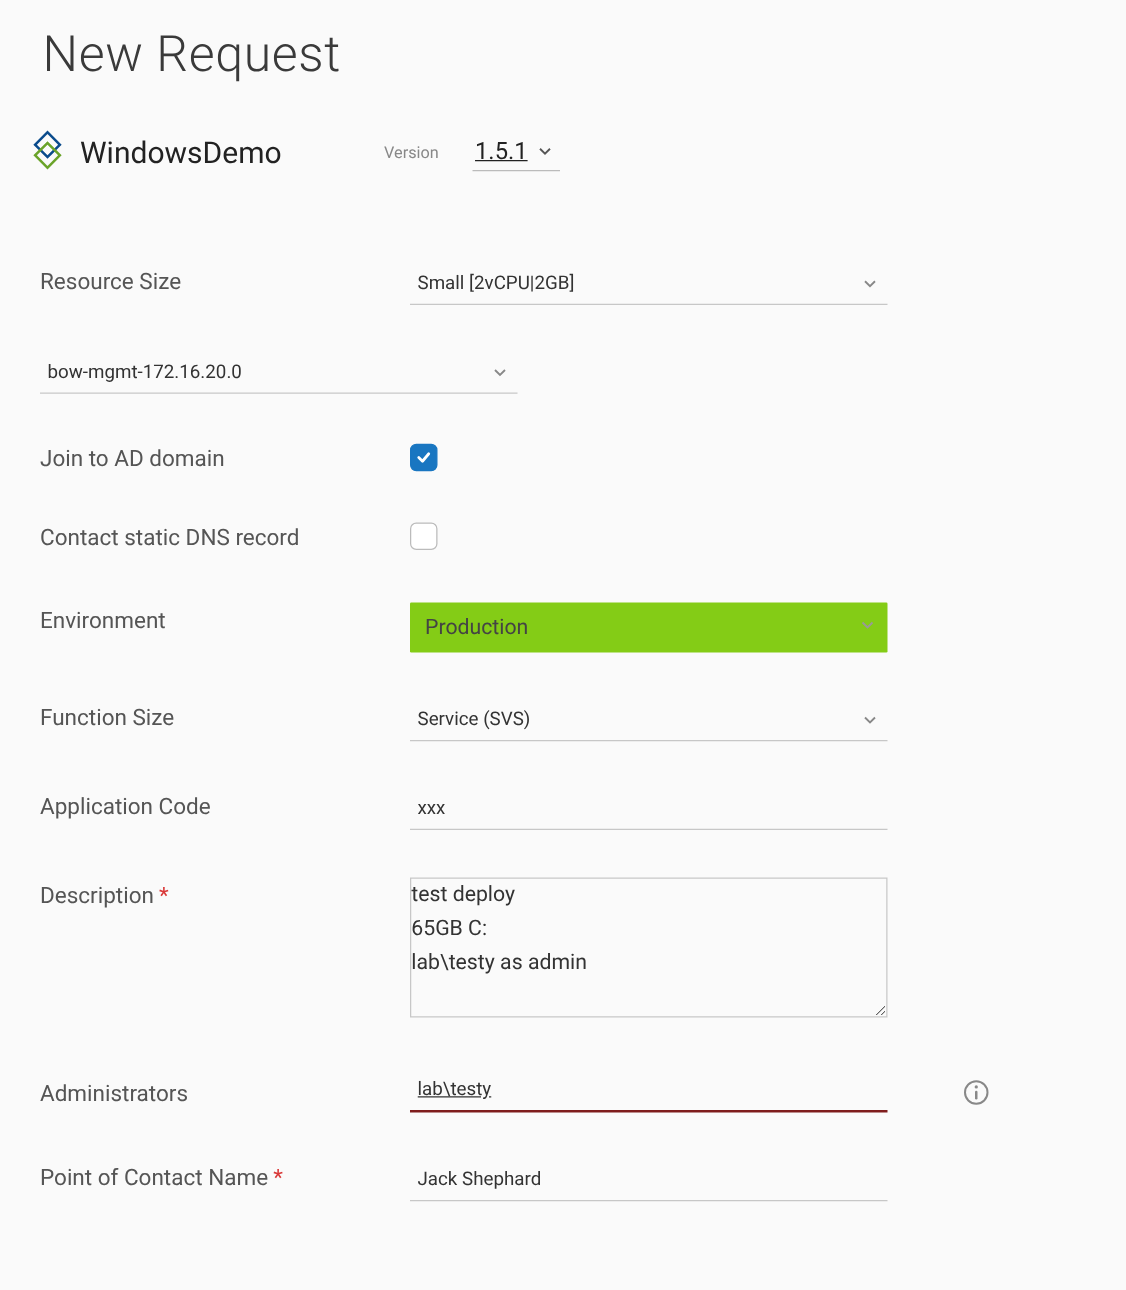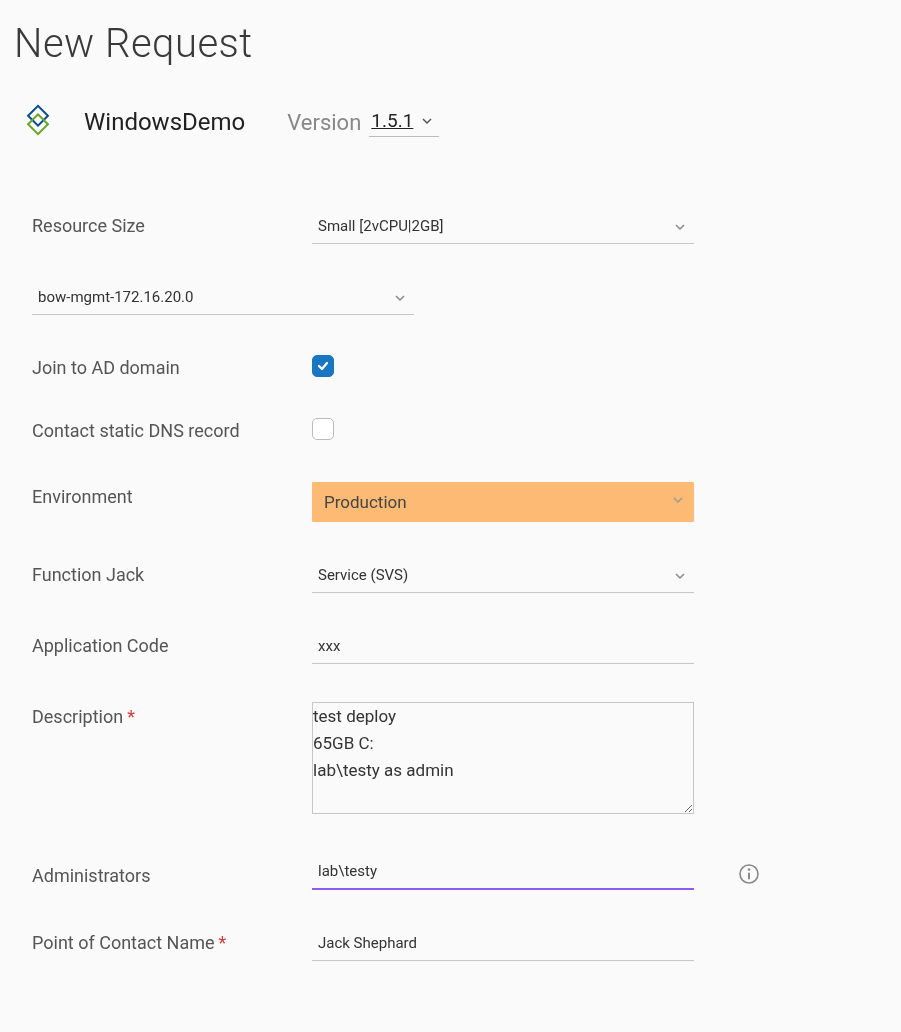--- a/index.html
+++ b/index.html
@@ -10,62 +10,63 @@
       width: 901px;
       height: 1032px;
       padding: 20px 14px;
     }
     .page-title {
       font-size: 40px;
       font-weight: 300;
       color: #3a3a3a;
       margin-bottom: 32px;
       letter-spacing: 0.5px;
+      margin-left: 20px;
     }
     .header-row {
       display: flex;
       align-items: center;
       margin-bottom: 40px;
     }
     .logo-block {
       display: flex;
       align-items: center;
-      margin-right: 42px;
-      gap: 20px;
+      margin-right: 82px;
     }
     .logo-svg { width: 48px; height: 42px; margin-right: 2px;}
     .product-name {
       font-size: 24px;
       color: #222;
       font-weight: 400;
     }
     .version-label {
       color: #888;
-      font-size: 22px;
-      margin-right: 8px;
+      font-size: 13px;
+      margin-right: 27px;
     }
     .version-select {
       display: inline-flex;
       align-items: center;
       font-size: 19px;
       color: #222;
       border-bottom: 1px solid #bbb;
       padding: 2px 6px 4px 2px;
       cursor: pointer;
       text-decoration: underline;
     }
     .version-select .chev { margin-left: 8px; }
     .form {
       padding-left: 18px;
       padding-top: 26px;
     }
     .form-row {
       display: flex;
       align-items: flex-start;
       margin-bottom: 38px;
+      gap: 16px;
     }
     .form-label {
       width: 280px;
       font-size: 18px;
       color: #555;
       padding-top: 4px;
       flex-shrink: 0;
     }
     .req { color: #d93838; margin-left: 4px;}
     .field-wrap {
@@ -75,37 +76,37 @@
     .text-input, .select-input, .textarea-input {
       width: 100%;
       font-size: 15px;
       color: #333;
       padding: 6px 8px 8px 6px;
       border: none;
       border-bottom: 1px solid #c7c7c7;
       background: transparent;
       font-family: inherit;
     }
-    .text-input.active { border-bottom: 2px solid #8b5cf6; }
+    .text-input.active { border-bottom: 2px solid #7f1d1d; text-decoration: underline; }
     .select-input {
       appearance: none;
       -webkit-appearance: none;
       cursor: pointer;
       padding-right: 28px;
     }
     .select-wrap { position: relative; }
     .select-wrap .chev-down {
       position: absolute;
       right: 8px;
       top: 10px;
       pointer-events: none;
       color: #888;
     }
     .select-disabled {
-      background: #fdba74;
+      background: #84cc16;
       padding: 10px 12px;
       font-size: 17px;
       color: #444;
       position: relative;
       border-radius: 1px;
     }
     .select-disabled .chev-down {
       position: absolute;
       right: 10px;
       top: 12px;
@@ -231,21 +232,21 @@
         <span class="chev-down">
           <svg width="12" height="12" viewBox="0 0 12 12">
               <path d="M2 4 L6 8 L10 4" fill="none" stroke="#999" stroke-width="1.5"></path>
             </svg>
         </span>
       </div>
     </div>
   </div>
 
   <div class="form-row">
-    <div class="form-label">Function Jack</div>
+    <div class="form-label">Function Size</div>
     <div class="field-wrap select-wrap">
       <select class="select-input">
         <option>Service (SVS)</option>
       </select>
       <span class="chev-down">
         <svg width="12" height="12" viewBox="0 0 12 12">
             <path d="M2 4 L6 8 L10 4" fill="none" stroke="#888" stroke-width="1.5"></path>
           </svg>
       </span>
     </div>

